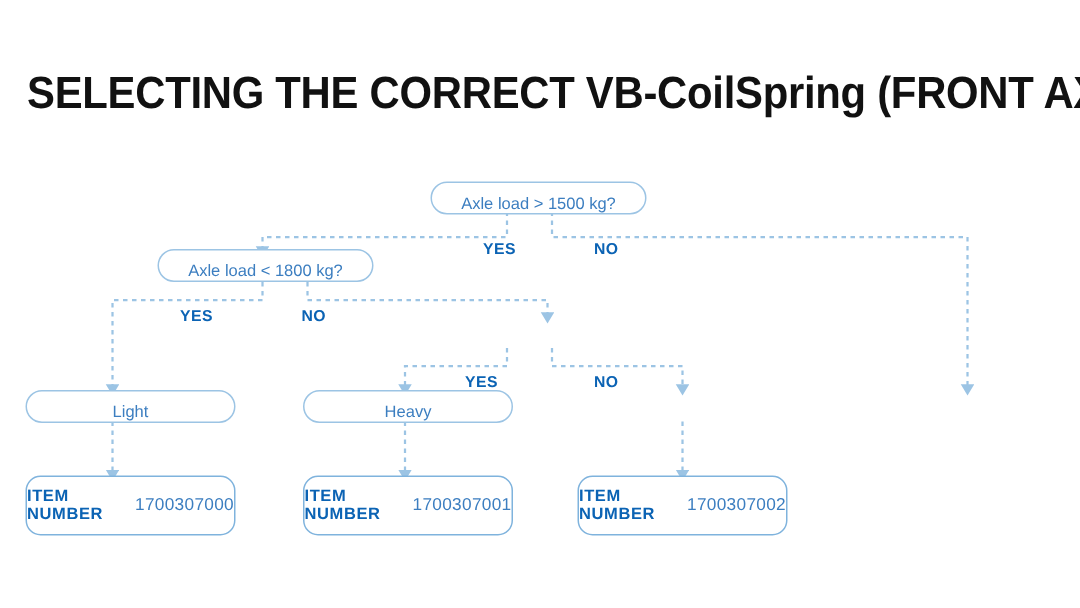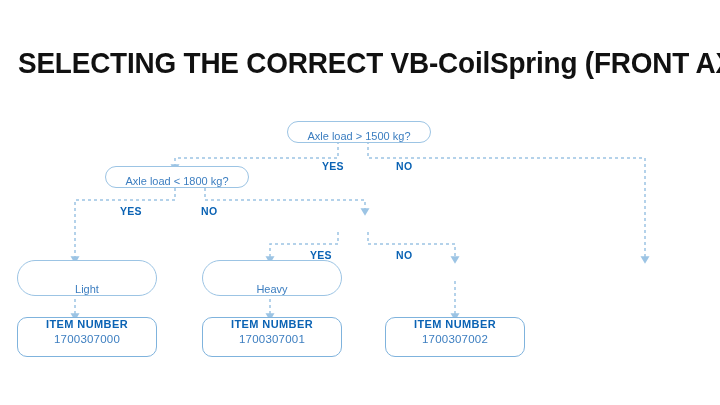--- a/index.html
+++ b/index.html
@@ -36,32 +36,32 @@
     background:#ffffff;
     color:#3c7ec0;
     display:flex;
     align-items:flex-end;
     justify-content:center;
     text-align:center;
     font-size:11px;
     white-space:nowrap;
   }
   .node.decision{height:22px;}
-  .node.result{height:36px;}
+  .node.result{height:22px;}
 
   .item-box{
     position:absolute;
     box-sizing:border-box;
     border:1.6px solid #7fb3dd;
     border-radius:10px;
     background:#ffffff;
     display:flex;
-    flex-direction:column;
+    flex-direction:row;
     align-items:center;
-    justify-content:flex-start;
+    justify-content:flex-end;
     gap:3px;
   }
   .item-title{
     font-size:11px;font-weight:bold;color:#0b63b4;letter-spacing:0.4px;
   }
   .item-value{
     font-size:11.5px;color:#3c7ec0;letter-spacing:0.2px;
   }
 
   .branch-label{

